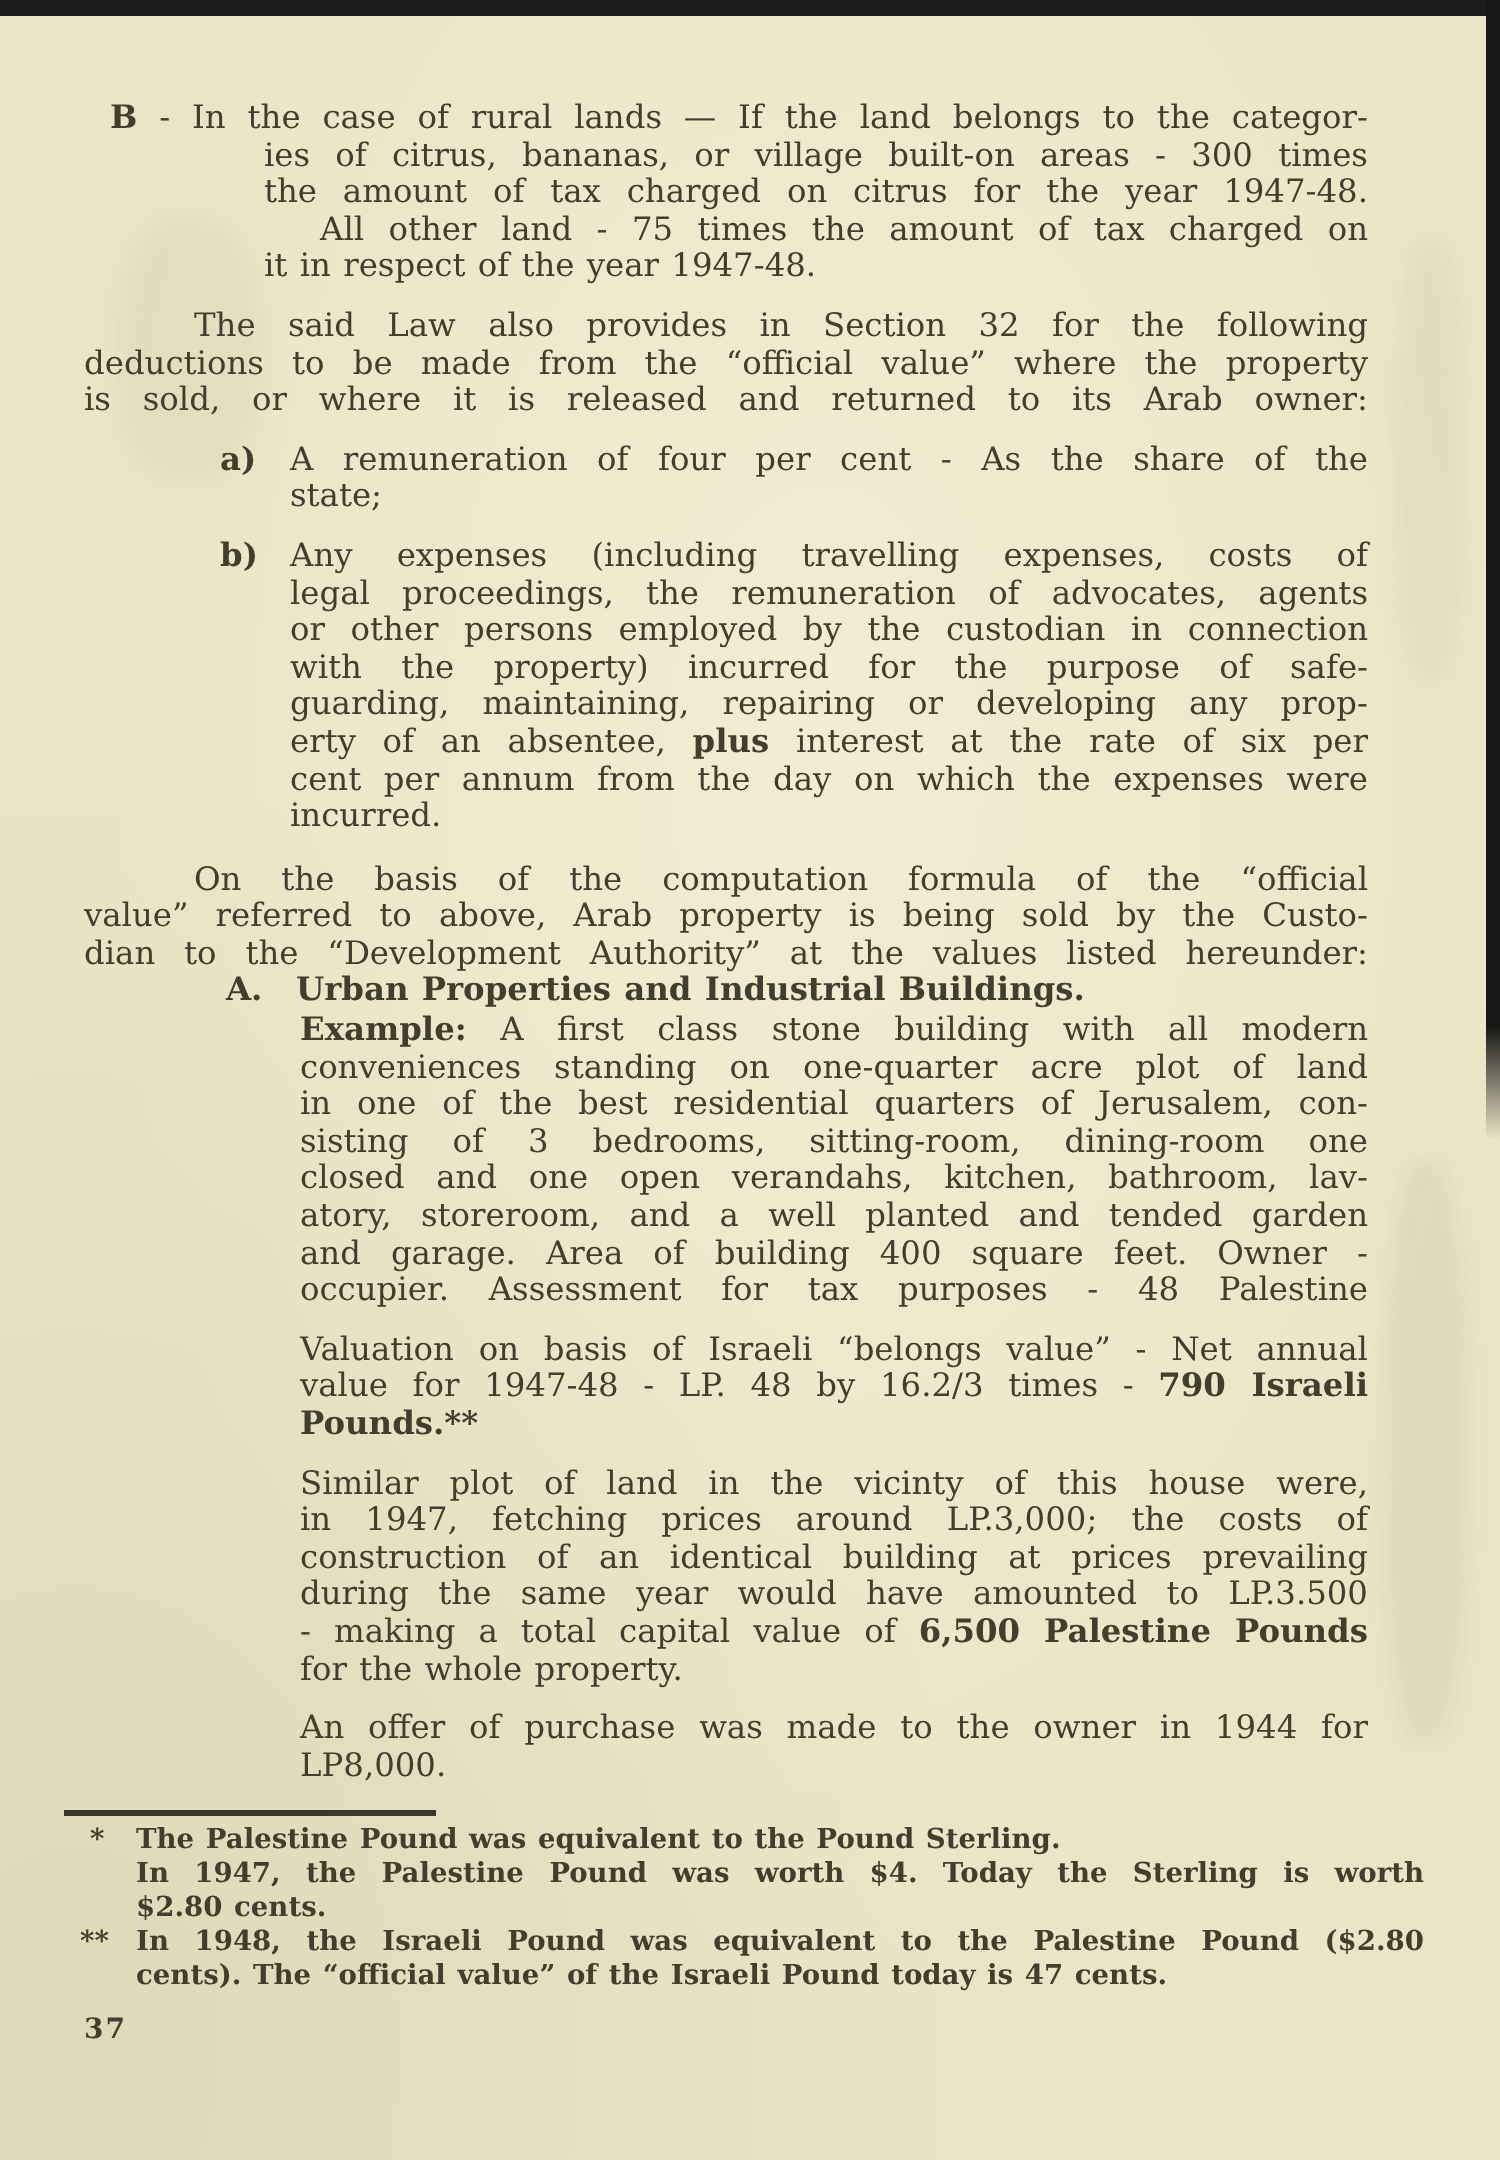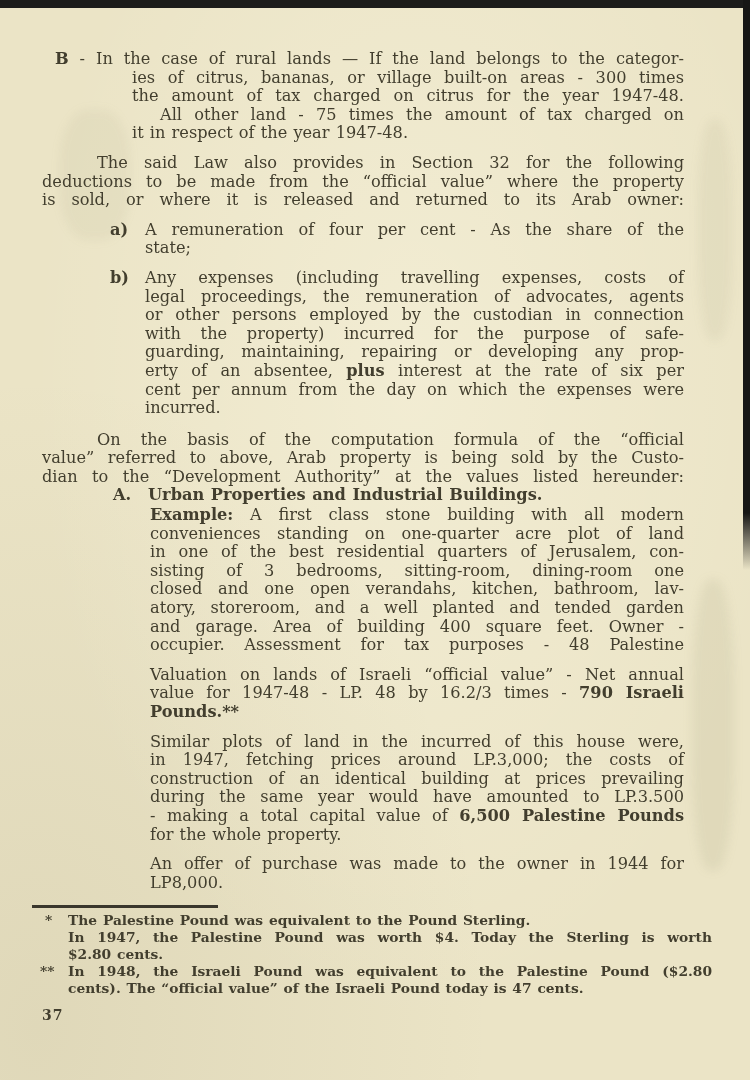--- a/index.html
+++ b/index.html
@@ -112,27 +112,27 @@
         <div class="line">conveniences standing on one-quarter acre plot of land</div>
         <div class="line">in one of the best residential quarters of Jerusalem, con-</div>
         <div class="line">sisting of 3 bedrooms, sitting-room, dining-room one</div>
         <div class="line">closed and one open verandahs, kitchen, bathroom, lav-</div>
         <div class="line">atory, storeroom, and a well planted and tended garden</div>
         <div class="line">and garage. Area of building 400 square feet. Owner -</div>
         <div class="line">occupier. Assessment for tax purposes - 48 Palestine</div>
       </div>
 
     <div class="sect para-valuation">
-        <div class="line">Valuation on lands of Israeli “official value” - Net annual</div>
+        <div class="line">Valuation on basis of Israeli “belongs value” - Net annual</div>
         <div class="line">value for 1947-48 - LP. 48 by 16.2/3 times - <b>790 Israeli</b></div>
         <div class="line nj"><b>Pounds.**</b></div>
       </div>
 
     <div class="sect para-similar">
-        <div class="line">Similar plots of land in the incurred of this house were,</div>
+        <div class="line">Similar plot of land in the vicinty of this house were,</div>
         <div class="line">in 1947, fetching prices around LP.3,000; the costs of</div>
         <div class="line">construction of an identical building at prices prevailing</div>
         <div class="line">during the same year would have amounted to LP.3.500</div>
         <div class="line">- making a total capital value of <b>6,500 Palestine Pounds</b></div>
         <div class="line nj">for the whole property.</div>
       </div>
 
     <div class="sect para-offer">
         <div class="line">An offer of purchase was made to the owner in 1944 for</div>
         <div class="line nj">LP8,000.</div>

